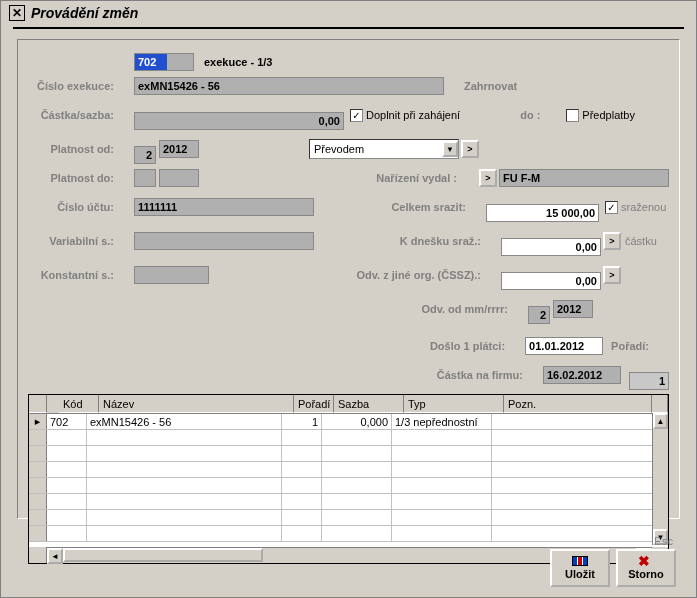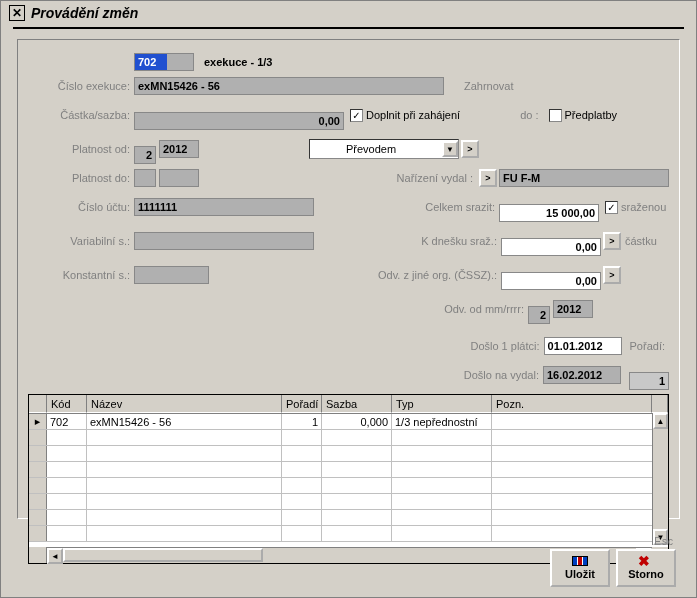--- a/index.html
+++ b/index.html
@@ -4,21 +4,21 @@
 <style>
   * { box-sizing: border-box; font-family: "MS Sans Serif", Tahoma, Arial, sans-serif; font-size: 11px; }
   body { margin: 0; padding: 0; background: #d4d0c8; }
   .window { width: 697px; height: 598px; background: #d4d0c8; position: relative; border: 1px solid #808080; }
   .titlebar { display: flex; align-items: center; padding: 4px 8px; }
   .close-btn { width: 16px; height: 16px; background: #d4d0c8; border: 1px solid #000; display: flex; align-items: center; justify-content: center; font-weight: bold; font-size: 12px; margin-right: 6px; cursor: pointer; }
   .title { font-weight: bold; font-size: 14px; font-style: italic; }
   .hr { border: none; border-top: 2px solid #000; margin: 2px 12px 10px 12px; }
   .content { position: relative; margin: 0 16px; border: 1px solid #808080; border-top-color: #808080; border-left-color:#808080; border-right-color:#fff; border-bottom-color:#fff; padding: 12px 10px 10px 10px; height: 480px; background: #d4d0c8; }
   .row { display: flex; align-items: center; margin-bottom: 4px; min-height: 20px; }
-  .label { color: #808080; font-weight: normal; text-align: right; padding-right: 4px; }
+  .label { color: #808080; font-weight: bold; text-align: right; padding-right: 20px; }
   .field { background: #b0b0b0; border: 1px solid #888; height: 18px; padding: 1px 3px; display: inline-flex; align-items: center; color: #000; font-weight: bold; }
   .field.white { background: #fff; }
   .field.right { justify-content: flex-end; margin-top: 12px; }
   .field.selected { background: #2050d0; color: #fff; }
   .checkbox { width: 13px; height: 13px; background: #fff; border: 1px inset #888; display: inline-flex; align-items: center; justify-content: center; margin-right: 3px; font-size: 10px; vertical-align: middle; }
   .smallbtn { width: 18px; height: 18px; background: #d4d0c8; border: 2px outset #fff; display: inline-flex; align-items: center; justify-content: center; font-size: 9px; cursor: pointer; margin-left: 2px; font-weight: bold; }
   .combo { display: inline-flex; background: #fff; border: 1px inset #888; height: 20px; align-items: center; }
   .combo span { padding: 0 4px; flex:1; }
   .combo .arrow { width: 16px; height: 16px; background: #d4d0c8; border: 2px outset #fff; display:flex; align-items:center; justify-content:center; font-size:8px; }
   .section-gap { height: 8px; }
@@ -87,21 +87,21 @@
         <span>Předplatby</span>
       </span>
     </div>
 
     <div class="row">
       <div class="label" style="width:106px;">Platnost od:</div>
       <div class="field right" style="width:22px;">2</div>
       <div style="width:3px;"></div>
       <div class="field" style="width:40px;">2012</div>
       <div style="width:110px;"></div>
-      <div class="combo" style="width:150px;padding-left:32px;">
+      <div class="combo" style="width:150px;">
         <span>Převodem</span>
         <div class="arrow">▼</div>
       </div>
       <div class="smallbtn">&gt;</div>
     </div>
 
     <div class="row">
       <div class="label" style="width:106px;">Platnost do:</div>
       <div class="field" style="width:22px;"></div>
       <div style="width:3px;"></div>
@@ -111,21 +111,21 @@
       <div class="smallbtn">&gt;</div>
       <div class="field" style="width:170px; margin-left:2px;">FU F-M</div>
     </div>
 
 
     <div class="row">
       <div class="label" style="width:106px;">Číslo účtu:</div>
       <div class="field" style="width:180px;">1111111</div>
       <div style="flex:1;"></div>
       <div class="label">Celkem srazit:</div>
-      <div class="field right white" style="width:100px; font-weight:bold;">15 000,00</div>
+      <div class="field right white" style="width:113px; font-weight:bold;">15 000,00</div>
       <span style="margin-left:6px;"><span class="checkbox">✓</span></span>
       <div style="color:#808080; width:48px;">sraženou</div>
     </div>
 
     <div class="row">
       <div class="label" style="width:106px;">Variabilní s.:</div>
       <div class="field" style="width:180px;"></div>
       <div style="flex:1;"></div>
       <div class="label">K dnešku sraž.:</div>
       <div class="field right white" style="width:100px;">0,00</div>
@@ -156,30 +156,30 @@
     <div class="section-gap"></div>
 
     <div class="row">
       <div style="flex:1;"></div>
       <div class="label">Došlo 1 plátci:</div>
       <div class="field white" style="width:78px; font-weight:bold;">01.01.2012</div>
       <div class="label" style="margin-left:8px;">Pořadí:</div>
     </div>
     <div class="row">
       <div style="flex:1;"></div>
-      <div class="label">Došlo na vydal:</div>
+      <div class="label">Částka na firmu:</div>
       <div class="field" style="width:78px;">16.02.2012</div>
       <div style="width:8px;"></div>
       <div class="field right" style="width:40px; background:#c8c8c8;">1</div>
     </div>
 
     <div class="grid">
       <div class="grid-header">
         <div class="gh selector"></div>
-        <div class="gh" style="width:40px;">Kód</div>
+        <div class="gh" style="width:40px;margin-left:12px;">Kód</div>
         <div class="gh" style="width:195px;">Název</div>
         <div class="gh" style="width:40px;">Pořadí</div>
         <div class="gh" style="width:70px;">Sazba</div>
         <div class="gh" style="width:100px;">Typ</div>
         <div class="gh" style="flex:1;">Pozn.</div>
         <div class="gh" style="width:16px;"></div>
       </div>
       <div class="grid-body">
         <div class="grid-row">
           <div class="gc sel">▸</div>

